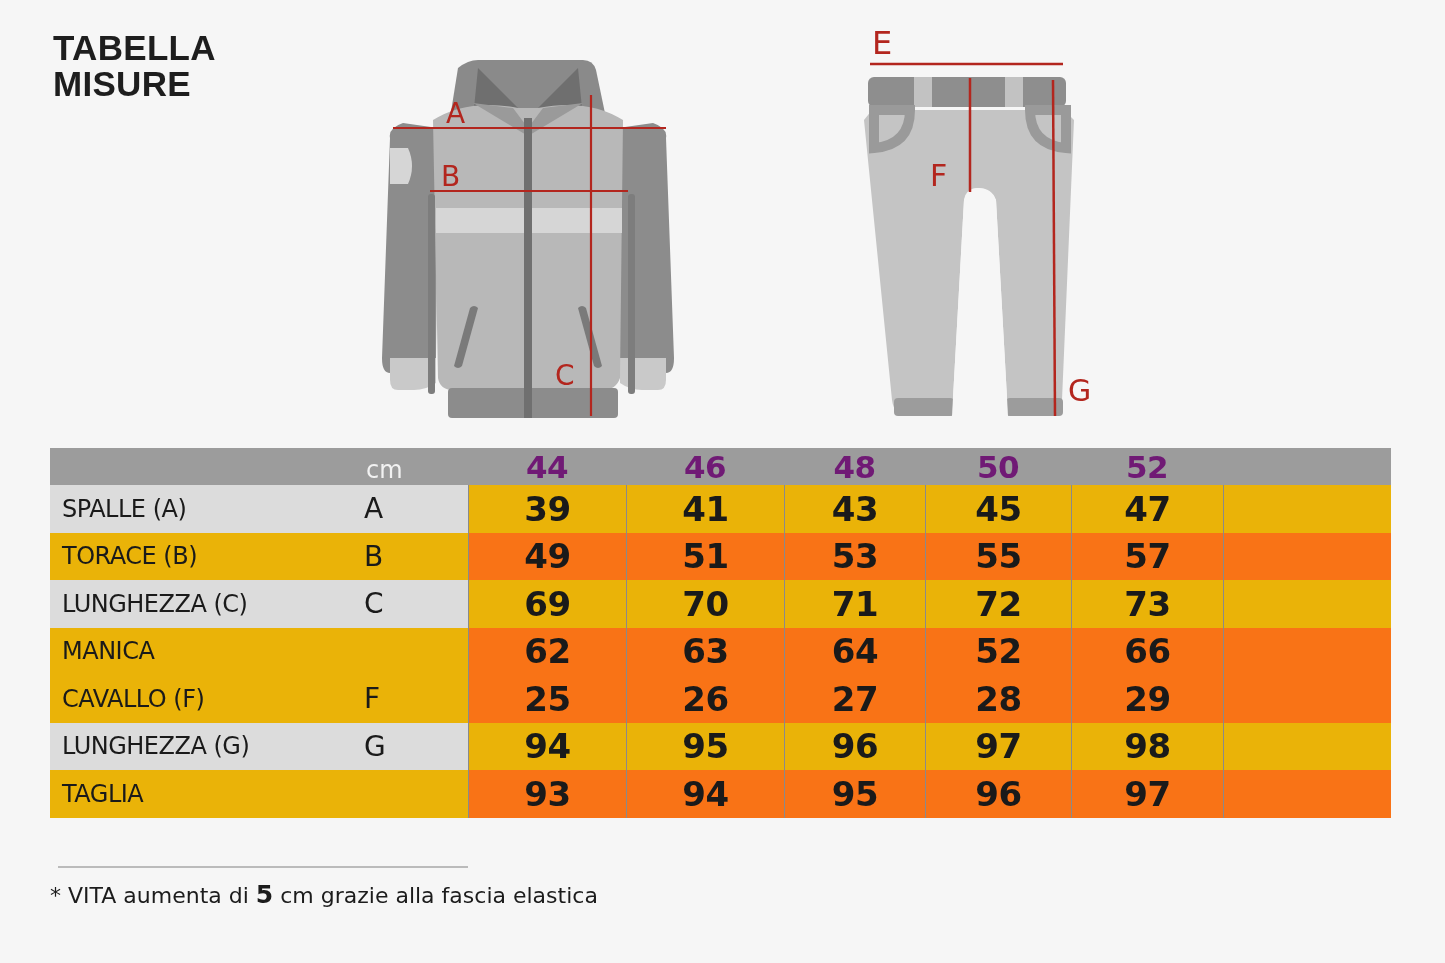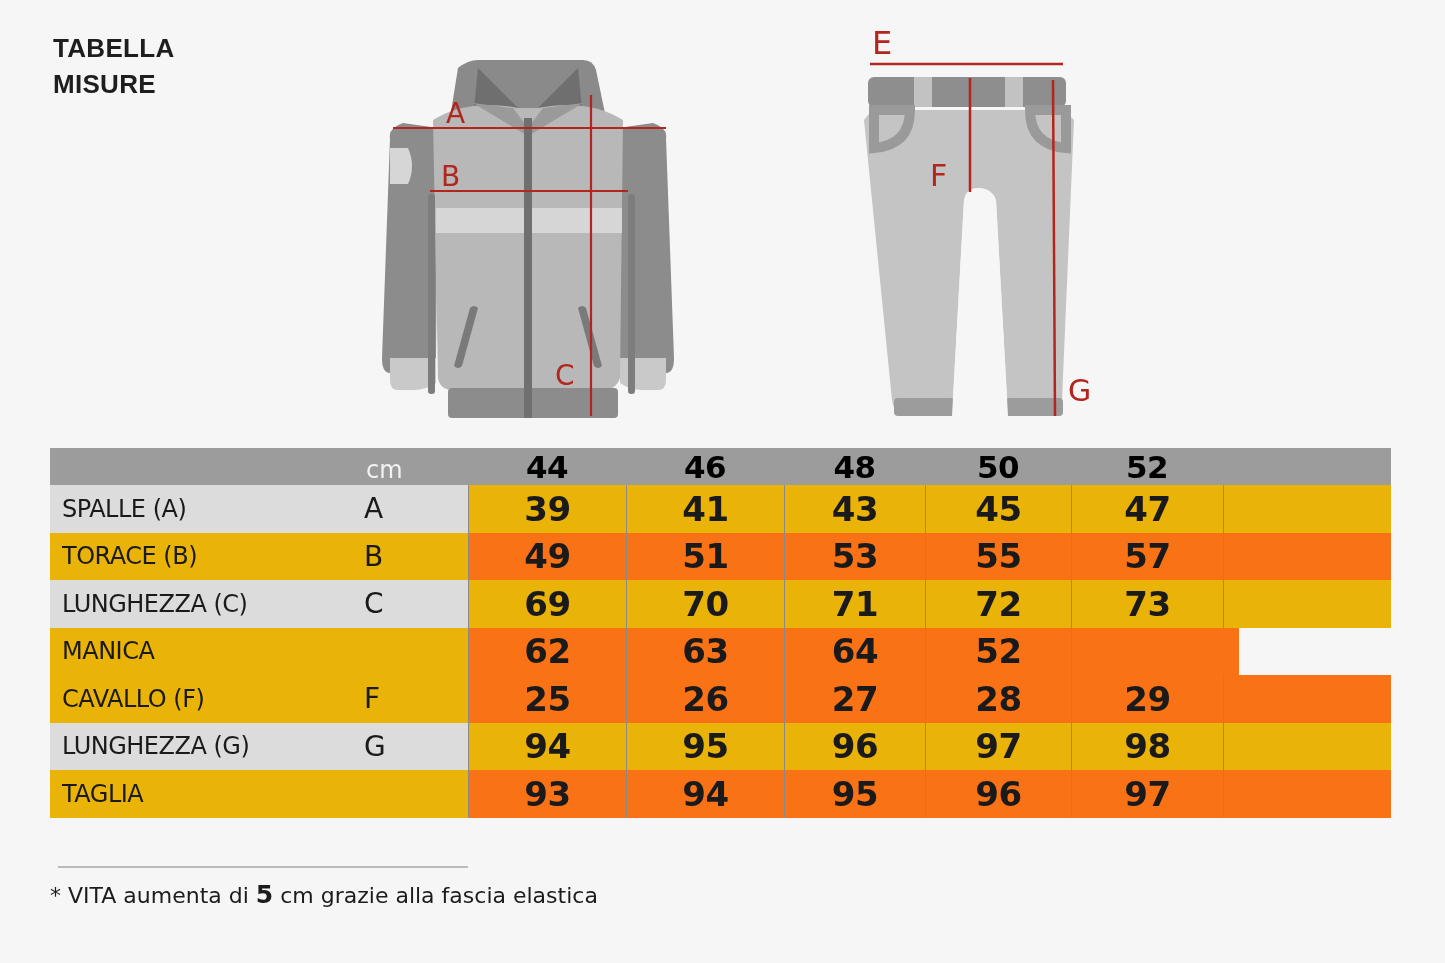--- a/index.html
+++ b/index.html
@@ -2,37 +2,37 @@
 <html><head>
   <meta charset="utf-8">
   <style>
     html, body { margin:0; padding:0; }
     body {
       width:1445px; height:963px; background:#f6f6f6; position:relative; overflow:hidden;
       font-family:"DejaVu Sans", sans-serif; color:#1c1c1c;
     }
     .title {
       position:absolute; left:53px; top:30px; font-family:"Liberation Sans", sans-serif;
-      font-weight:bold; font-size:26px; line-height:36px; color:#1e1e1e; letter-spacing:0.3px;
+      font-weight:bold; font-size:35px; line-height:36px; color:#1e1e1e; letter-spacing:0.3px;
     }
     .illus { position:absolute; }
     #jacket { left:378px; top:58px; width:300px; height:362px; }
     #pants { left:860px; top:20px; width:250px; height:400px; }
 
     .table {
       position:absolute; left:50px; top:448px; width:1341px;
     }
     .row { position:relative; height:47.5px; display:flex; }
     .hdr { height:37px; background:#9c9c9c; }
     .cell { display:flex; align-items:center; justify-content:center; box-sizing:border-box; }
     .lab { width:310px; justify-content:flex-start; padding-left:12px; font-size:24px; color:#1a1a1a; font-family:"DejaVu Sans", sans-serif; font-weight:normal; letter-spacing:-0.5px;}
     .code { width:108px; font-size:28px; justify-content:flex-start; padding-left:4px; color:#1a1a1a;}
     .hdr .code { font-size:24px; color:#f2f2f2; padding-left:6px; padding-top:6px;}
     .v { font-size:34px; font-weight:bold; color:#1a1a1a; letter-spacing:-0.5px; }
-    .hdr .v { color:#000000; font-size:31px; }
+    .hdr .v { color:#701a75; font-size:31px; }
     .c0 { width:158px; } .c1 { width:158px; } .c2 { width:141px; } .c3 { width:146px; } .c4 { width:152px; } .c5 { width:168px; }
     .vb { border-left:1.5px solid #8a8a8a; }
     .shade { background:#f97316; }
     .shadeL { background:#dcdcdc; }
     .white { background:#eab308; }
     .footnote {
       position:absolute; left:50px; top:880px; font-size:22px; color:#1c1c1c;
     }
     .footnote b { font-size:25px; }
     .bottom-line { position:absolute; left:58px; top:866px; width:410px; height:1.5px; background:#bbb; }
@@ -150,20 +150,21 @@
     <div class="cell c5 white vb"></div>
   </div>
 
   <div class="row">
     <div class="cell lab white">MANICA</div>
     <div class="cell code white"></div>
     <div class="cell v c0 shade vb">62</div>
     <div class="cell v c1 shade vb">63</div>
     <div class="cell v c2 shade vb">64</div>
     <div class="cell v c3 shade vb">52</div>
+    <div class="cell v c4 shade vb">66</div>
     <div class="cell c5 shade vb"></div>
   </div>
 
 
   <div class="row">
     <div class="cell lab white">CAVALLO (F)</div>
     <div class="cell code white">F</div>
     <div class="cell v c0 shade vb">25</div>
     <div class="cell v c1 shade vb">26</div>
     <div class="cell v c2 shade vb">27</div>

